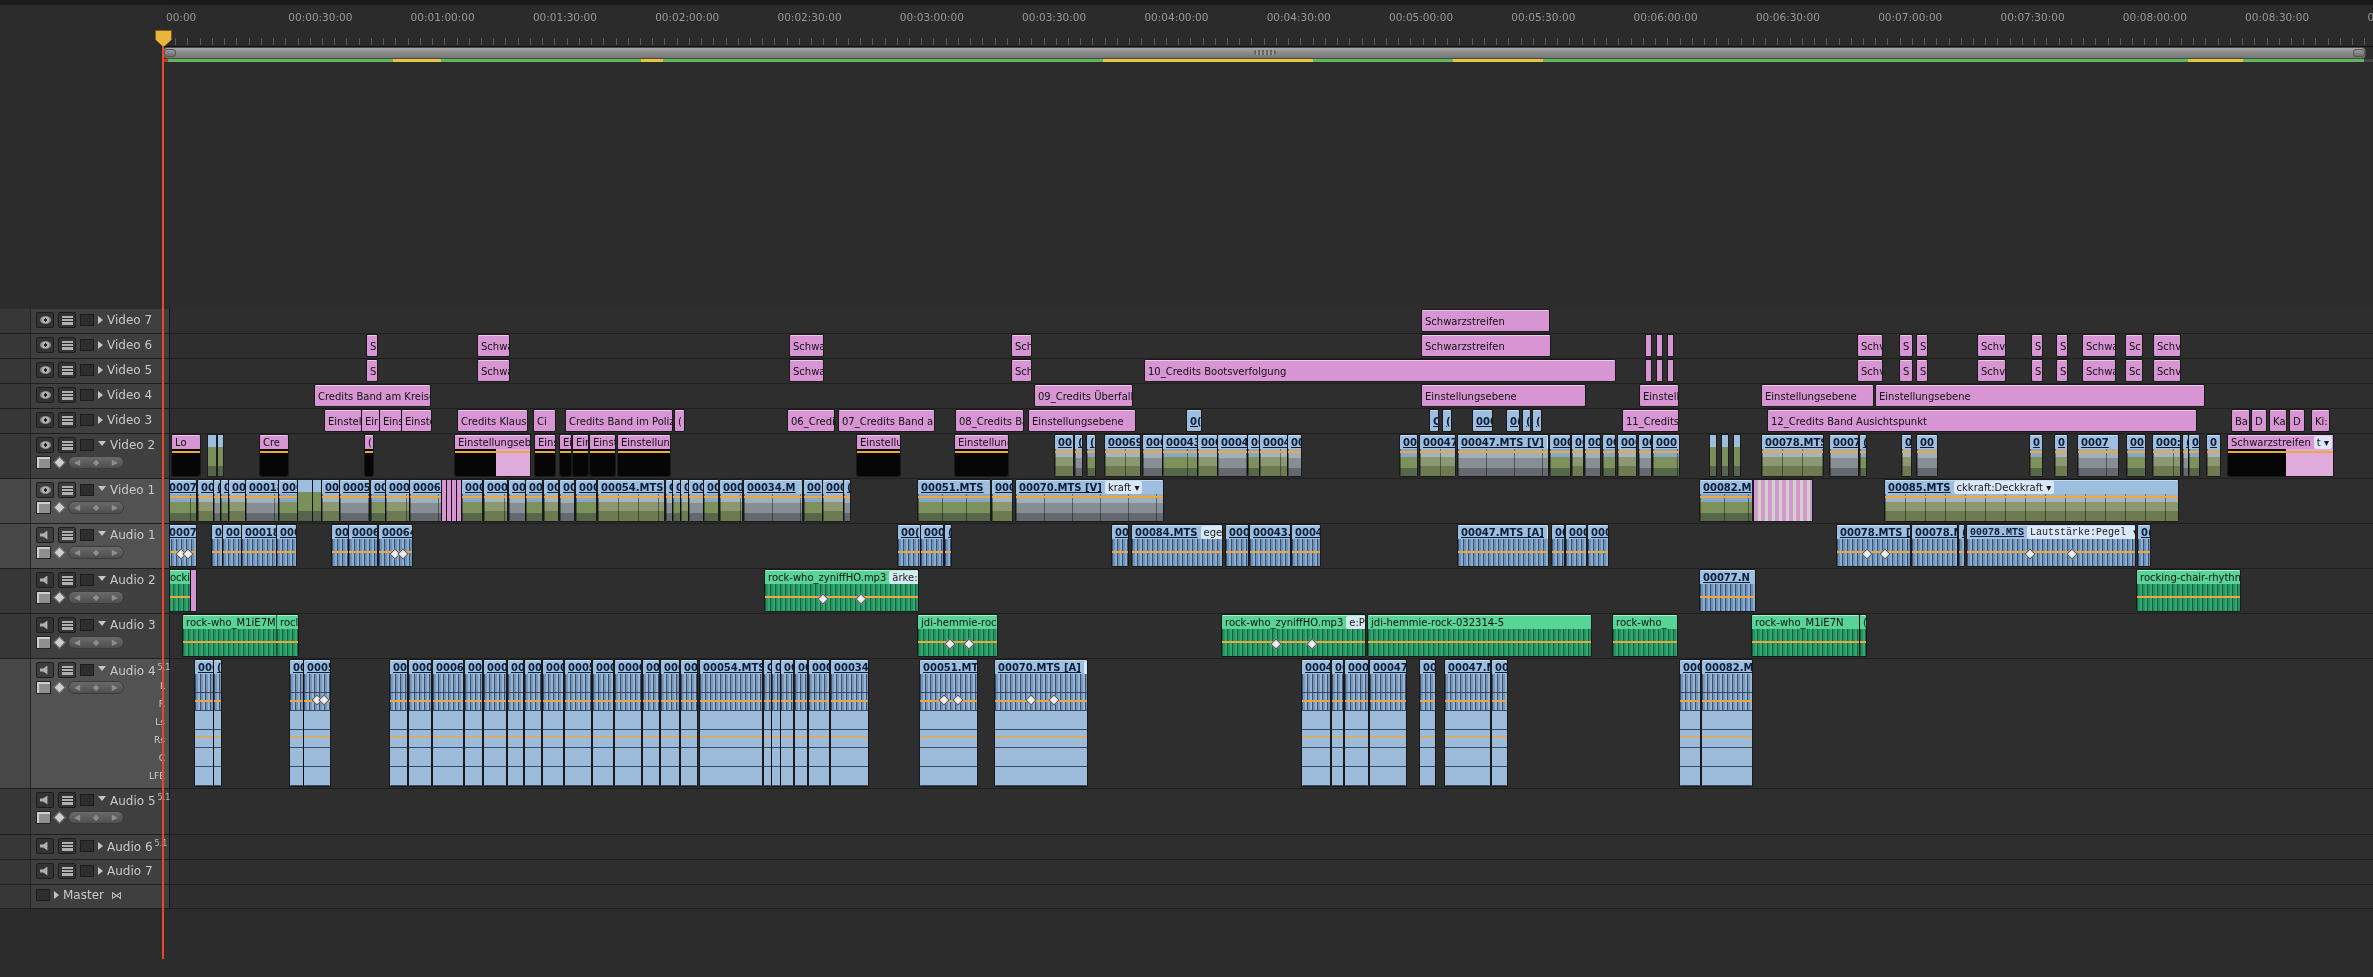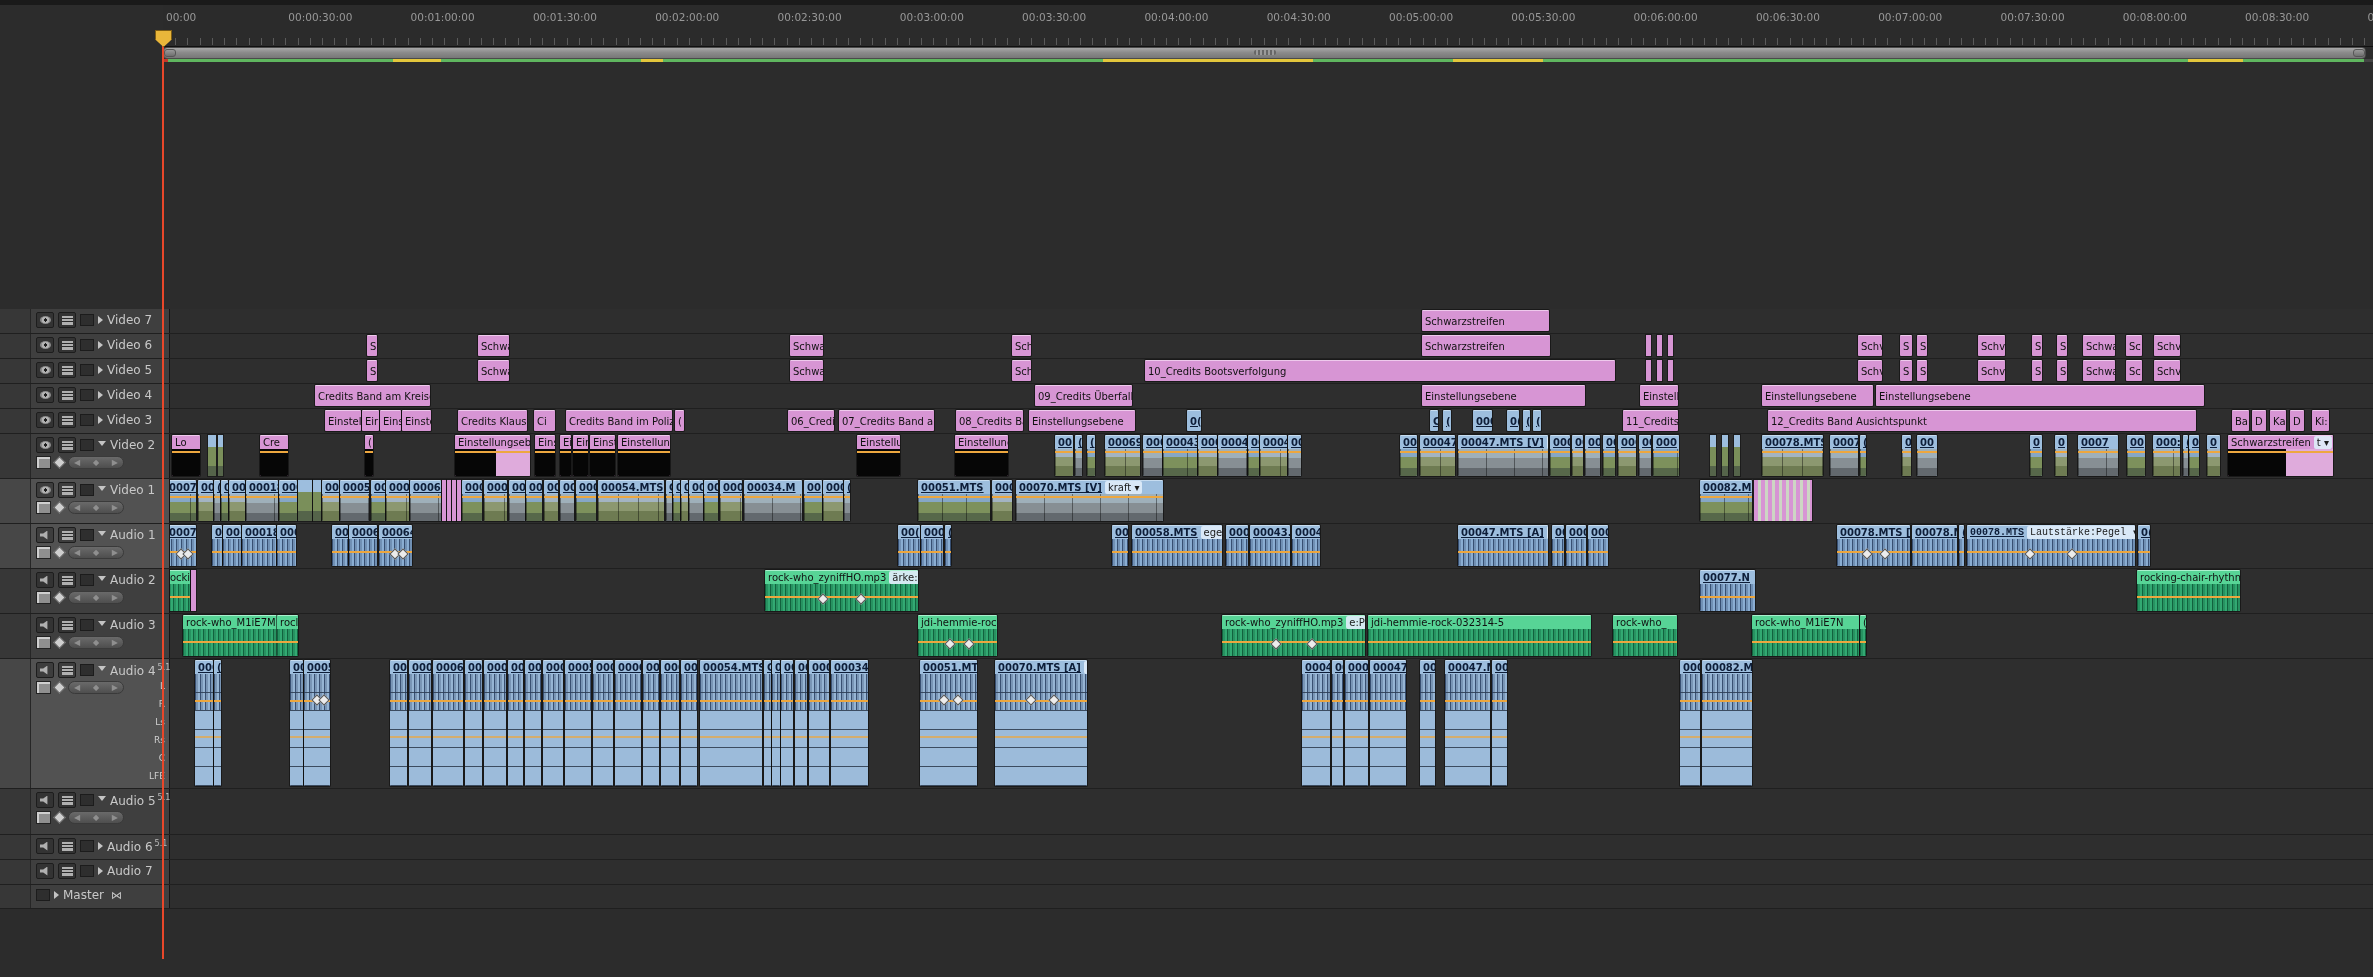--- a/index.html
+++ b/index.html
@@ -916,20 +916,26 @@
               <div class="oline" style="top: 2px;"></div>
             </div>
           </div>
           <div class="clip c-b" style="left: 1537px; width: 52px;">
             <span class="lbl"><span class="mn">00082.M</span></span>
             <div class="cb img1">
               <div class="oline" style="top: 2px;"></div>
             </div>
           </div>
           <div class="vthin c-str" style="left: 1591px; width: 58px;"></div>
+          <div class="clip c-b" style="left: 1722px; width: 293px;">
+            <span class="lbl"><span class="mn">00085.MTS</span><span class="fx">ckkraft:Deckkraft ▾</span></span>
+            <div class="cb img2">
+              <div class="oline" style="top: 2px;"></div>
+            </div>
+          </div>
         </div>
         <div class="thead hl">
           <div class="tgut"></div>
           <div class="tctl">
             <span class="ibtn">
               <span class="ic-eye"></span>
             </span>
             <span class="ibtn">
               <span class="ic-film"></span>
             </span>
@@ -1020,21 +1026,21 @@
               <div class="oline" style="top: 45%;"></div>
             </div>
           </div>
           <div class="clip c-b" style="left: 949px; width: 16px;">
             <span class="lbl"><span class="mn">000</span></span>
             <div class="cb wav">
               <div class="oline" style="top: 45%;"></div>
             </div>
           </div>
           <div class="clip c-b" style="left: 969px; width: 90px;">
-            <span class="lbl"><span class="mn">00058.MTS</span><span class="fx">egel ▾</span></span>
+            <span class="lbl"><span class="mn">00084.MTS</span><span class="fx">egel ▾</span></span>
             <div class="cb wav">
               <div class="oline" style="top: 45%;"></div>
             </div>
           </div>
           <div class="clip c-b" style="left: 1063px; width: 22px;">
             <span class="lbl"><span class="mn">0003</span></span>
             <div class="cb wav">
               <div class="oline" style="top: 45%;"></div>
             </div>
           </div>

